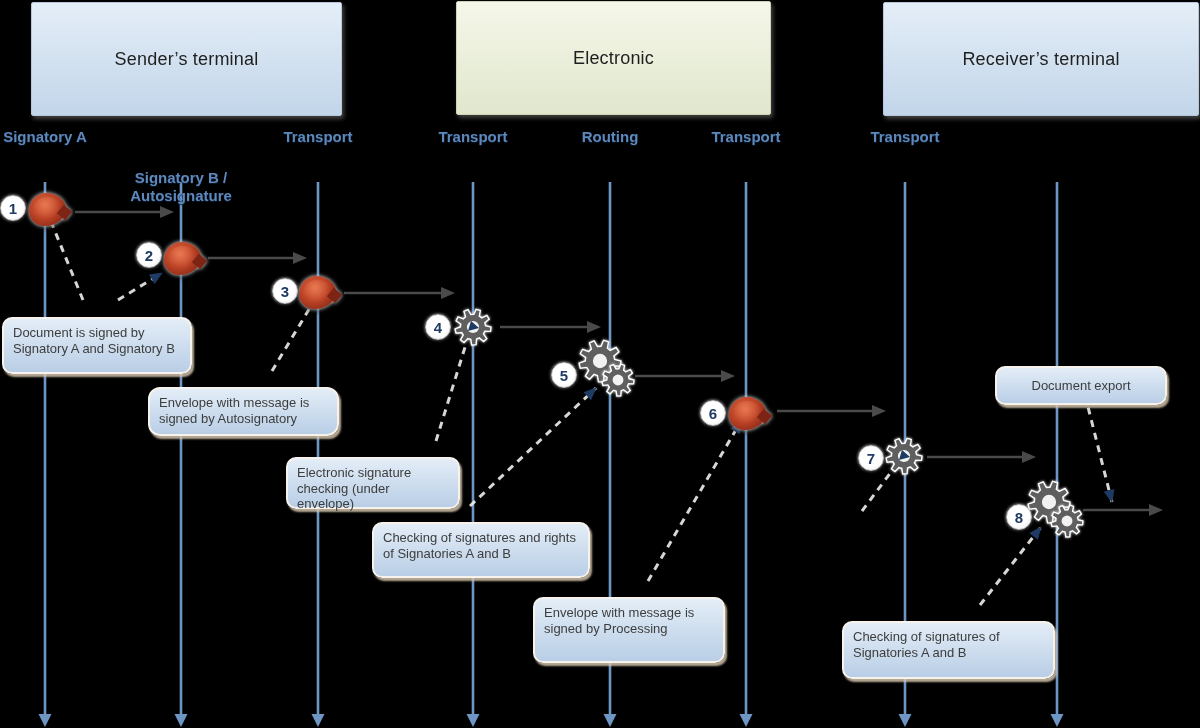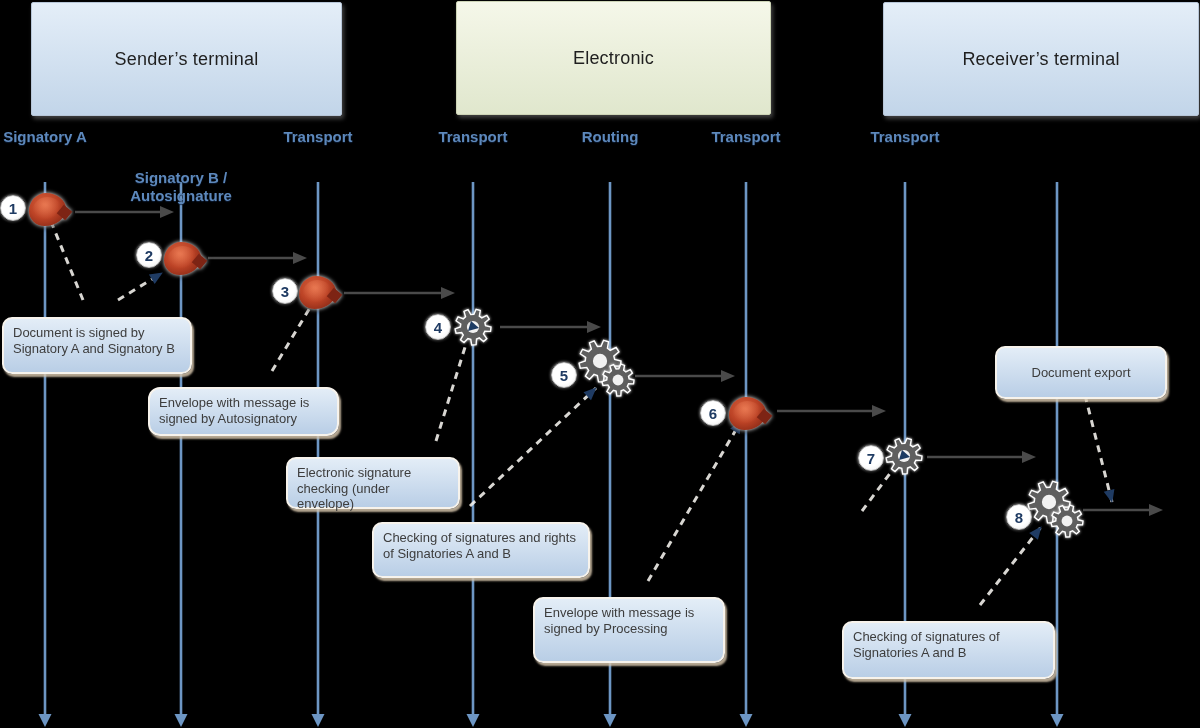--- a/index.html
+++ b/index.html
@@ -129,18 +129,18 @@
     <div class="badge" style="left: 551px; top: 362px;">5</div>
     <div class="seal" style="left: 729px; top: 397px;"></div>
     <div class="badge" style="left: 700px; top: 400px;">6</div>
     <div class="badge" style="left: 858px; top: 445px;">7</div>
     <div class="badge" style="left: 1006px; top: 504px;">8</div>
     <div class="callout" style="left: 2px; top: 303px; width: 190px; height: 57px;">Document is signed by Signatory A and Signatory B</div>
     <div class="callout" style="left: 148px; top: 373px; width: 191px; height: 49px; border-radius: 12px;">Envelope with message is signed by Autosignatory</div>
     <div class="callout" style="left: 286px; top: 443px; width: 174px; height: 52px;">Electronic signature checking (under envelope)</div>
     <div class="callout" style="left: 372px; top: 508px; width: 218px; height: 56px;">Checking of signatures and rights of Signatories A and B</div>
     <div class="callout" style="left: 533px; top: 583px; width: 192px; height: 66px;">Envelope with message is signed by Processing</div>
-    <div class="callout center" style="left: 995px; top: 332px; width: 172px; height: 53px;">Document export</div>
+    <div class="callout center" style="left: 995px; top: 352px; width: 172px; height: 39px;">Document export</div>
     <div class="callout" style="left: 842px; top: 607px; width: 213px; height: 58px;">Checking of signatures of Signatories A and B</div>
     <div class="terminal blue" style="left: 31px; top: 2px; width: 309px; height: 112px;">Sender’s terminal</div>
     <div class="terminal green" style="left: 456px; top: 1px; width: 313px; height: 112px;">Electronic</div>
     <div class="terminal blue" style="left: 883px; top: 2px; width: 314px; height: 112px;">Receiver’s terminal</div>
   </div>
 
 </body></html>

